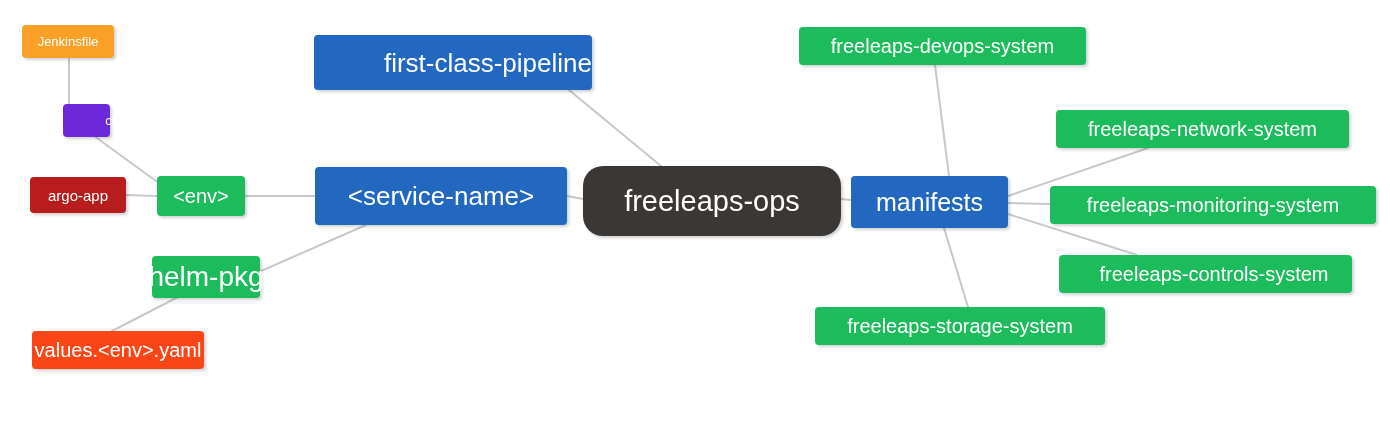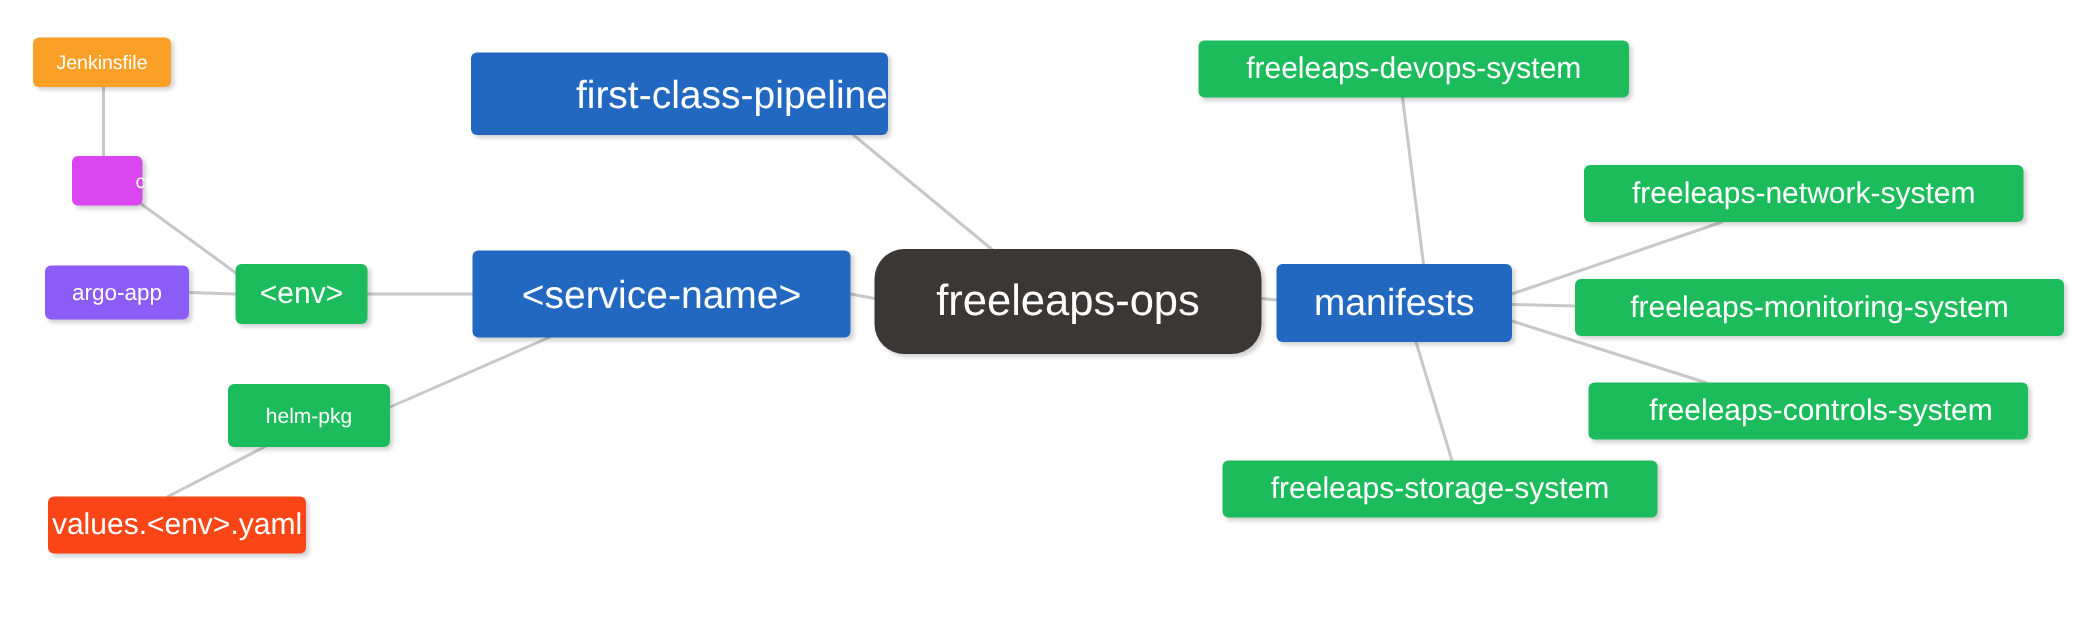--- a/index.html
+++ b/index.html
@@ -39,36 +39,36 @@
       <line x1="949" y1="176" x2="935" y2="65" stroke="#c8c8c8" stroke-width="2" stroke-linecap="round"></line>
       <line x1="1008" y1="196" x2="1148" y2="148" stroke="#c8c8c8" stroke-width="2" stroke-linecap="round"></line>
       <line x1="1008" y1="203" x2="1050" y2="204" stroke="#c8c8c8" stroke-width="2" stroke-linecap="round"></line>
       <line x1="1008" y1="214" x2="1137" y2="255" stroke="#c8c8c8" stroke-width="2" stroke-linecap="round"></line>
       <line x1="944" y1="228" x2="968" y2="307" stroke="#c8c8c8" stroke-width="2" stroke-linecap="round"></line>
     </svg>
   <div id="node-layer">
       <div class="node" style="left: 22px; top: 25px; width: 92px; height: 33px; background: rgb(251, 160, 38); color: rgb(255, 255, 255); font-size: 13px;">
         <span>Jenkinsfile</span>
       </div>
-      <div class="node" style="left: 48px; top: 104px; width: 34px; height: 33px; background: #d946ef; color: rgb(255, 255, 255); font-size: 13px; padding-left: 47px;">
+      <div class="node" style="left: 63px; top: 104px; width: 34px; height: 33px; background: #6d28d9; color: rgb(255, 255, 255); font-size: 13px; padding-left: 47px;">
         <span>ci</span>
       </div>
-      <div class="node" style="left: 30px; top: 177px; width: 96px; height: 36px; background: #8b5cf6; color: rgb(255, 255, 255); font-size: 15px;">
+      <div class="node" style="left: 30px; top: 177px; width: 96px; height: 36px; background: #b91c1c; color: rgb(255, 255, 255); font-size: 15px;">
         <span>argo-app</span>
       </div>
       <div class="node" style="left: 157px; top: 176px; width: 88px; height: 40px; background: rgb(28, 188, 92); color: rgb(255, 255, 255); font-size: 20px;">
         <span>&lt;env&gt;</span>
       </div>
       <div class="node" style="left: 315px; top: 167px; width: 252px; height: 58px; background: rgb(34, 104, 192); color: rgb(255, 255, 255); font-size: 26px;">
         <span>&lt;service-name&gt;</span>
       </div>
       <div class="node" style="left: 314px; top: 35px; width: 278px; height: 55px; background: rgb(34, 104, 192); color: rgb(255, 255, 255); font-size: 26px; justify-content: flex-end;">
         <span>first-class-pipeline</span>
       </div>
-      <div class="node" style="left: 152px; top: 256px; width: 108px; height: 42px; background: rgb(28, 188, 92); color: rgb(255, 255, 255); font-size: 14px;">
+      <div class="node" style="left: 152px; top: 256px; width: 108px; height: 42px; background: rgb(28, 188, 92); color: rgb(255, 255, 255); font-size: 28px;">
         <span>helm-pkg</span>
       </div>
       <div class="node" style="left: 8px; top: 331px; width: 172px; height: 38px; background: rgb(250, 70, 22); color: #ffffff; font-size: 20px; margin-left: 24px;">
         <span>values.&lt;env&gt;.yaml</span>
       </div>
       <div class="node" style="left: 583px; top: 166px; width: 258px; height: 70px; background: rgb(59, 55, 52); color: rgb(255, 255, 255); font-size: 29px; border-radius: 20px;">
         <span>freeleaps-ops</span>
       </div>
       <div class="node" style="left: 851px; top: 176px; width: 157px; height: 52px; background: rgb(34, 104, 192); color: rgb(255, 255, 255); font-size: 25px;">
         <span>manifests</span>

